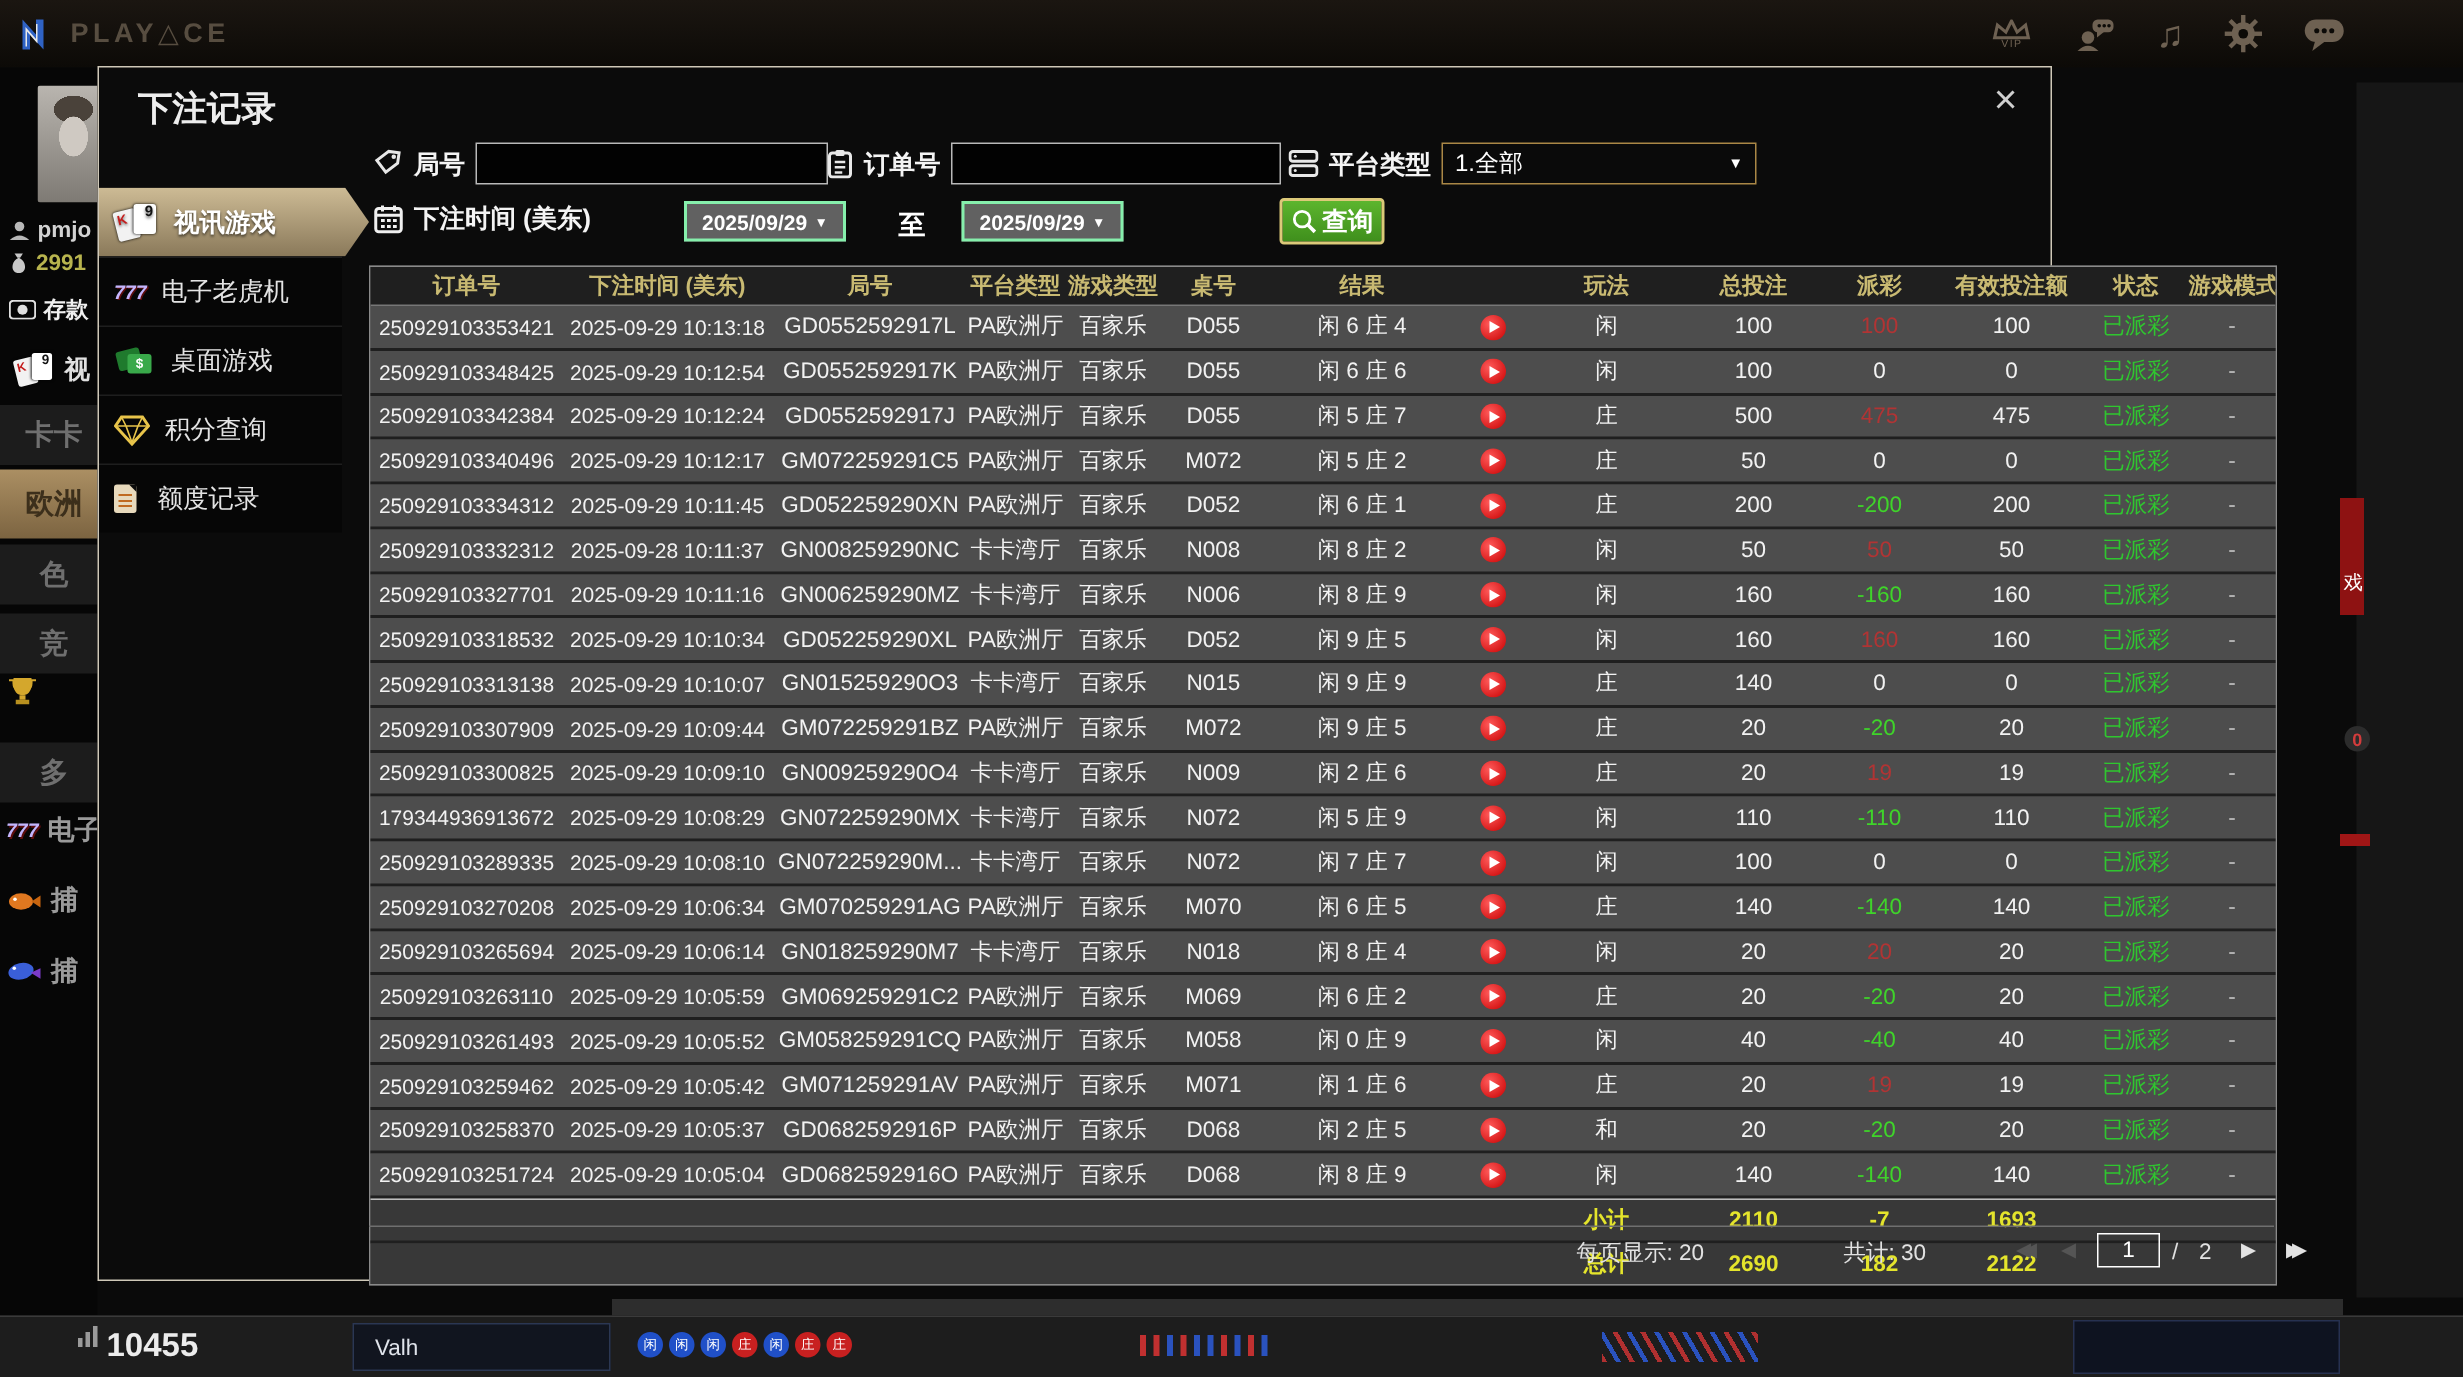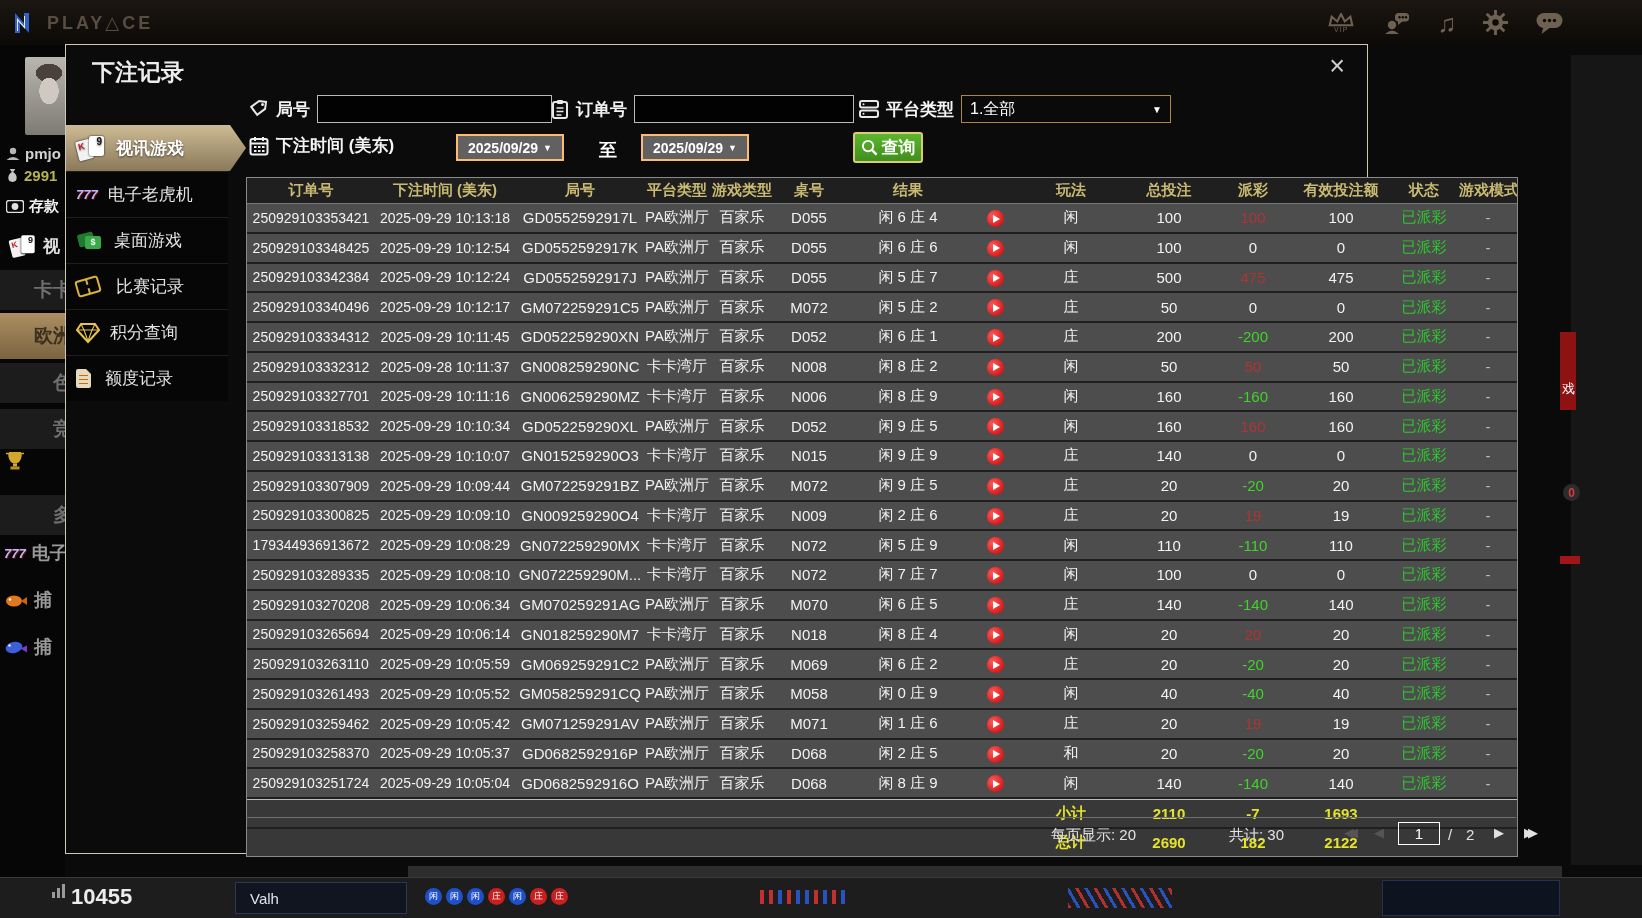--- a/index.html
+++ b/index.html
@@ -23,21 +23,21 @@
     background:
       radial-gradient(ellipse 16px 22px at 24px 34px,#cfc9c2 60%,transparent 61%),
       radial-gradient(ellipse 20px 14px at 24px 16px,#4a423a 65%,transparent 66%),
       linear-gradient(#b9b5af,#7e7a74);}
   .lob-row{position:absolute;display:flex;align-items:center;gap:5px;white-space:nowrap}
   .lob-user{left:6px;top:100px;color:#d2d2d2;font-size:15px;font-weight:bold}
   .lob-bal{left:6px;top:122px;color:#b8b44e;font-size:15px;font-weight:bold}
   .lob-dep{left:6px;top:152px;color:#f0f0f0;font-size:15px;font-weight:bold;cursor:pointer}
   .lob-video{left:8px;top:188px;color:#e0e0e0;font-size:17px;font-weight:bold}
   .lob-item{position:absolute;left:0;width:72px;height:40px;background:#1c1c1c;color:#6f6f6f;
-    font-size:19px;font-weight:bold;display:flex;align-items:center;justify-content:flex-end;cursor:pointer}
+    font-size:19px;font-weight:bold;display:flex;align-items:center;justify-content:center;cursor:pointer}
   .lob-item.hl{background:linear-gradient(#ab8f63,#7c6441);color:#3c2f1b;height:46px}
   .lob-irow{position:absolute;left:4px;display:flex;align-items:center;gap:6px;color:#9a9a9a;
     font-size:18px;font-weight:bold;cursor:pointer;white-space:nowrap}
   
   .right-col{position:absolute;left:1571px;top:55px;width:71px;height:810px;background:#161616}
   .fragA{position:absolute;left:1560px;top:332px;width:16px;height:78px;background:#8e1212;color:#fff;
     font-size:13px;writing-mode:vertical-rl;display:flex;align-items:center;justify-content:center;overflow:hidden}
   .fragB{position:absolute;left:1563px;top:484px;width:17px;height:17px;border-radius:50%;background:#2c2c2c;
     color:#d23c3c;font-size:12px;font-weight:bold;display:flex;align-items:center;justify-content:center}
   .fragC{position:absolute;left:1560px;top:556px;width:20px;height:8px;background:#a01616}
@@ -94,21 +94,21 @@
     background:repeating-linear-gradient(#c06a20 0 1.5px,transparent 1.5px 4px)}
   
   .fgroup{position:absolute;display:flex;align-items:center;gap:7px}
   .f-label{font-size:17px;font-weight:bold;color:#f4f4f4;white-space:nowrap}
   .f-input{width:221px;height:26px;background:#020202;border:1px solid #b9b9b9;color:#fff;
     font-size:14px;padding:0 6px;outline:none}
   .f-input.short{width:206px}
   .platform-select{width:192px;height:26px;background:#0a0a0a;border:1px solid #aa8746;color:#fff;font-size:16px;
     display:flex;align-items:center;justify-content:space-between;padding:0 8px;cursor:pointer}
   .sel-arrow{font-size:10px;color:#fff}
-  .date-btn{width:108px;height:27px;background:#616161;border:2px solid #fdba74;color:#fff;font-weight:bold;
+  .date-btn{width:108px;height:27px;background:#616161;border:2px solid #86efac;color:#fff;font-weight:bold;
     font-size:14px;display:flex;align-items:center;justify-content:center;gap:5px;cursor:pointer;box-sizing:border-box}
   .to-label{position:absolute;left:533px;top:93px;font-size:18px;font-weight:bold;color:#fff}
   .query-btn{position:absolute;left:787px;top:87px;width:70px;height:31px;border-radius:3px;
     background:linear-gradient(#5cb52e,#3f8f1c);border:2px solid #dcc979;color:#fff;font-weight:bold;font-size:17px;
     display:flex;align-items:center;justify-content:center;gap:4px;cursor:pointer;box-sizing:border-box}
   
   .table-wrap{position:absolute;left:180px;top:132px;width:1270px;border:1px solid #8a8a8a;background:#4d4d4d}
   .trow{display:grid;grid-template-columns:128px 140px 130px 64px 66px 68px 130px 44px 108px 88px 80px 96px 70px 58px;
     align-items:center;height:27.75px;font-size:15px;color:#f2f2f2;border-bottom:2px solid #1f1f1f;background:#4d4d4d}
   .cell{text-align:center;overflow:hidden;white-space:nowrap}
@@ -331,24 +331,20 @@
       <span>电子老虎机</span>
     </div>
     <div class="tab">
       <span class="tg-ic">
           <span class="g1"></span>
           <span class="g2"><span>$</span></span>
         </span>
       <span>桌面游戏</span>
     </div>
     <div class="tab">
-      <span class="ticket-ic"></span>
-      <span style="margin-left:6px">比赛记录</span>
-    </div>
-    <div class="tab">
       <svg width="24" height="22" viewBox="0 0 24 22">
           <path d="M5 2 h14 l4 6 -11 12 L1 8 z" fill="none" stroke="#e8c44a" stroke-width="2"></path>
           <path d="M1 8 h22 M8 8 l4 11 M16 8 l-4 11 M5 2 l3 6 M19 2 l-3 6" stroke="#e8c44a" stroke-width="1.1" fill="none"></path>
         </svg>
       <span>积分查询</span>
     </div>
     <div class="tab">
       <span class="doc-ic"></span>
       <span style="margin-left:4px">额度记录</span>
     </div>

